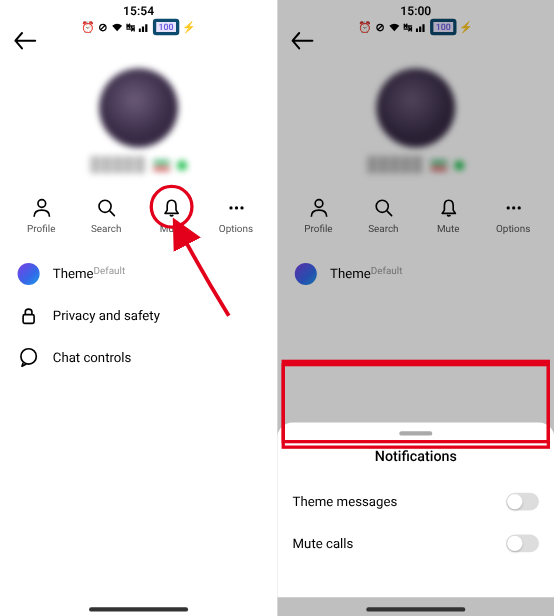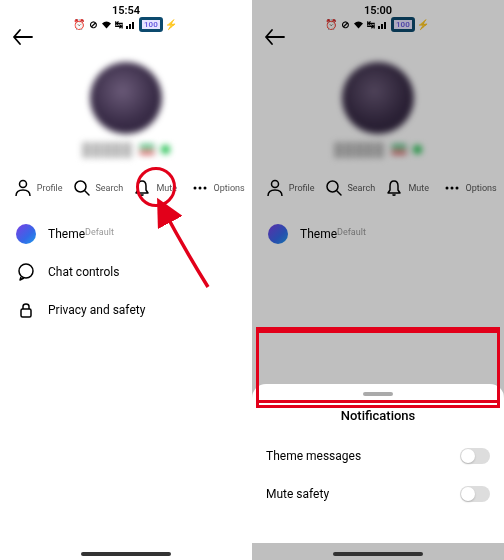--- a/index.html
+++ b/index.html
@@ -13,21 +13,21 @@
 .battery { display: inline-flex; align-items: center; border: 3px solid #0c4a6e; border-radius: 3px; padding: 0 2px; font-size: 8px; color: #6a5be0; background: #e8e4ff; }
 .back-row { padding: 6px 12px; }
 .back-arrow { font-size: 20px; color: #000; display: inline-block; }
 .profile-section { text-align: center; padding: 6px 0 10px 0; }
 .avatar { width: 72px; height: 72px; border-radius: 50%; background: radial-gradient(circle at 45% 40%, #6a5a78 0%, #3a2d48 55%, #2a1f38 100%); margin: 0 auto 8px auto; filter: blur(3px); }
 .username-row { display: flex; align-items: center; justify-content: center; gap: 6px; filter: blur(3px); }
 .username { font-size: 13px; font-weight: 600; color: #bbb; letter-spacing: 1px; }
 .flag { width: 16px; height: 11px; background: linear-gradient(to bottom, #00aa44 33%, #fff 33%, #fff 66%, #cc2222 66%); border: 0.5px solid #ccc; }
 .status-dot { width: 9px; height: 9px; background: #1fbf4e; border-radius: 50%; }
 .action-row { display: flex; justify-content: space-around; padding: 10px 8px 14px 8px; position: relative; }
-.action { display: flex; flex-direction: row; align-items: center; gap: 4px; width: 50px; position: relative; }
+.action { display: flex; flex-direction: column; align-items: center; gap: 4px; width: 50px; position: relative; }
 .action-icon { width: 22px; height: 22px; display: flex; align-items: center; justify-content: center; color: #000; }
 .action-label { font-size: 9px; color: #555; }
 .circle-highlight { position: absolute; width: 40px; height: 40px; border: 3px solid #e2001a; border-radius: 50%; top: -10px; left: 50%; transform: translateX(-50%); z-index: 2; }
 .arrow-annotation { position: absolute; top: 195px; left: 150px; z-index: 3; pointer-events: none; }
 .settings-list { padding: 2px 0; }
 .settings-item { display: flex; align-items: center; gap: 12px; padding: 9px 16px; }
 .settings-icon { width: 20px; height: 20px; display: flex; align-items: center; justify-content: center; flex-shrink: 0; }
 .theme-icon { width: 20px; height: 20px; border-radius: 50%; background: linear-gradient(135deg, #7b3fe4 0%, #3468e8 60%, #1e9be8 100%); }
 .settings-text { display: flex; flex-direction: row; }
 .settings-title { font-size: 12px; color: #000; }
@@ -130,34 +130,34 @@
             <div class="theme-icon"></div>
           </div>
       <div class="settings-text">
         <span class="settings-title">Theme</span>
         <span class="settings-sub">Default</span>
       </div>
     </div>
     <div class="settings-item">
       <div class="settings-icon">
         <svg width="20" height="20" viewBox="0 0 20 20">
+              <rect x="5" y="9" width="10" height="8" rx="1.5" fill="none" stroke="#000" stroke-width="1.5"></rect>
+              <path d="M7 9 V6.5 Q7 4 10 4 Q13 4 13 6.5 V9" fill="none" stroke="#000" stroke-width="1.5"></path>
+            </svg>
+      </div>
+      <span class="settings-title">Privacy and safety</span>
+    </div>
+    <div class="settings-item">
+      <div class="settings-icon">
+        <svg width="20" height="20" viewBox="0 0 20 20">
               <circle cx="10" cy="9" r="7" fill="none" stroke="#000" stroke-width="1.5"></circle>
               <path d="M5 15 L4 18 L8 16" fill="none" stroke="#000" stroke-width="1.5" stroke-linejoin="round"></path>
             </svg>
       </div>
       <span class="settings-title">Chat controls</span>
-    </div>
-    <div class="settings-item">
-      <div class="settings-icon">
-        <svg width="20" height="20" viewBox="0 0 20 20">
-              <rect x="5" y="9" width="10" height="8" rx="1.5" fill="none" stroke="#000" stroke-width="1.5"></rect>
-              <path d="M7 9 V6.5 Q7 4 10 4 Q13 4 13 6.5 V9" fill="none" stroke="#000" stroke-width="1.5"></path>
-            </svg>
-      </div>
-      <span class="settings-title">Privacy and safety</span>
     </div>
   </div>
   <svg class="arrow-annotation" width="70" height="100" viewBox="0 0 70 100">
     <defs>
           <marker id="ah1" markerWidth="8" markerHeight="8" refX="5" refY="4" orient="auto">
             <path d="M0 0 L8 4 L0 8 Z" fill="#e2001a"></path>
           </marker>
         </defs>
     <path d="M58 92 Q35 55 12 12" stroke="#e2001a" stroke-width="3.5" fill="none" marker-end="url(#ah1)"></path>
   </svg>
@@ -253,21 +253,21 @@
   </div>
 
   <div class="sheet">
     <div class="sheet-handle"></div>
     <div class="sheet-title">Notifications</div>
     <div class="sheet-item">
       <span>Theme messages</span>
       <div class="toggle"></div>
     </div>
     <div class="sheet-item">
-      <span>Mute safety</span>
+      <span>Mute calls</span>
       <div class="toggle"></div>
     </div>
   </div>
   <div class="highlight-box" style="left:256px; right:6px; bottom:140px; top:326px; left:4px; width:244px; height:78px; top:auto; bottom:152px;"></div>
   <div class="home-bar" style="z-index:20;"></div>
 </div>
 
 </div>
 
 <div class="highlight-box" style="left:256px; top:327px; width:244px; height:76px;"></div>

